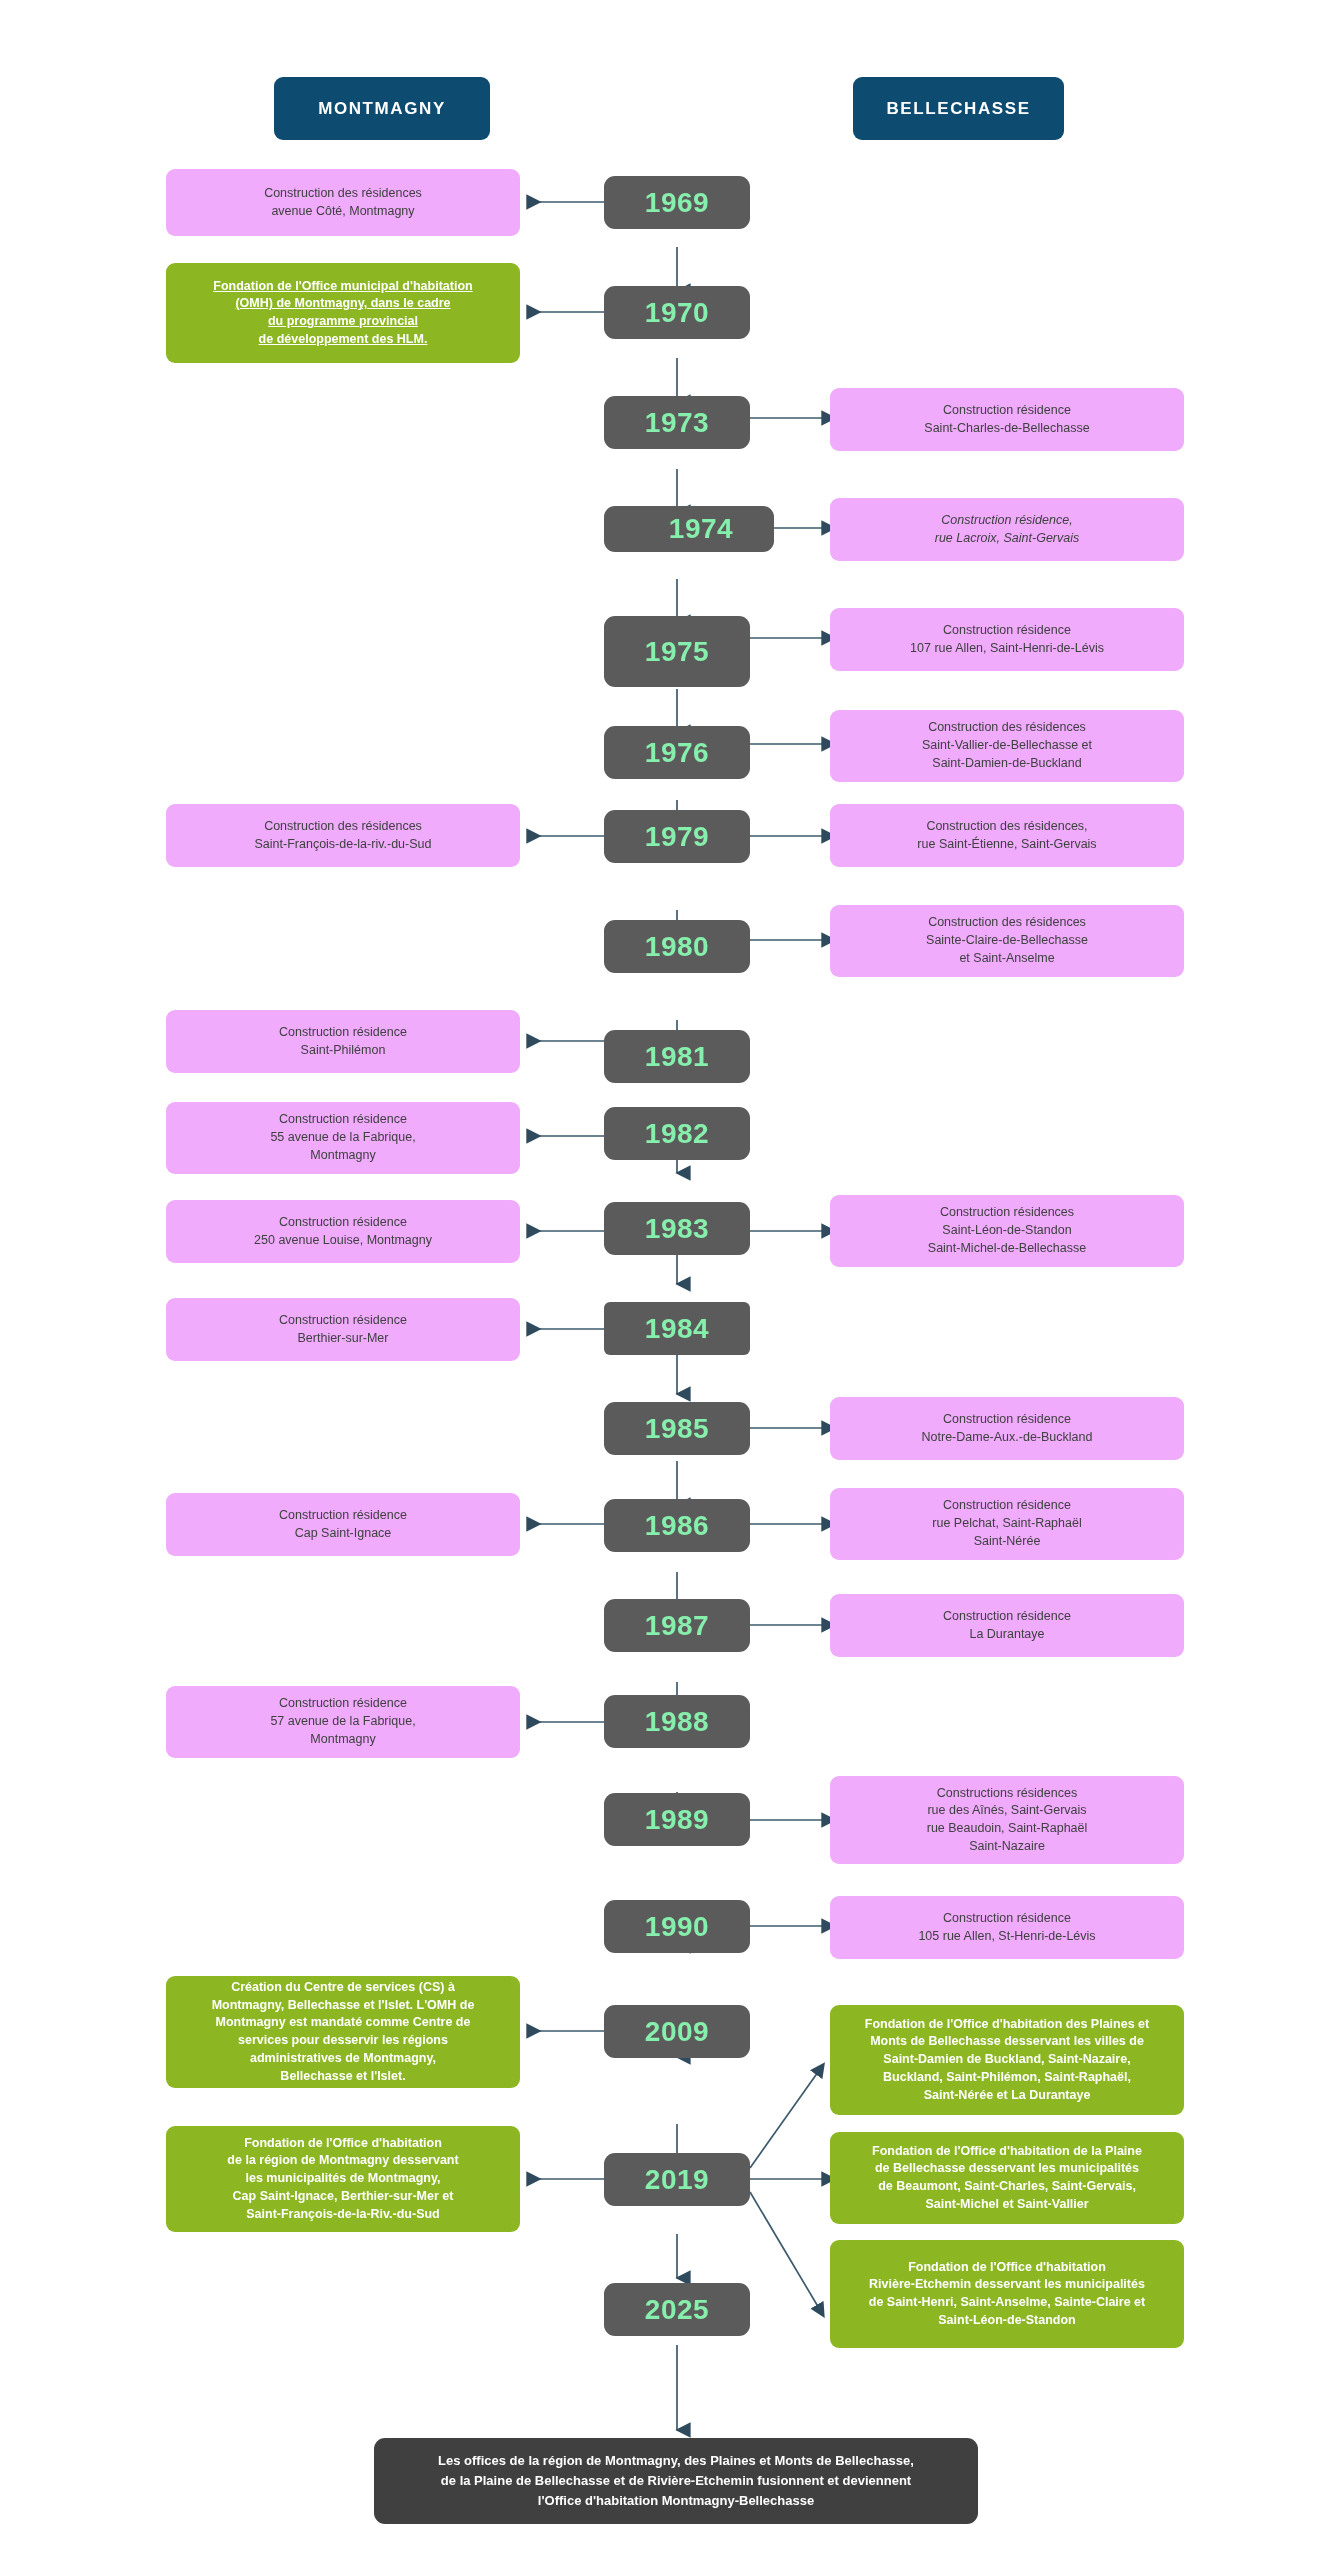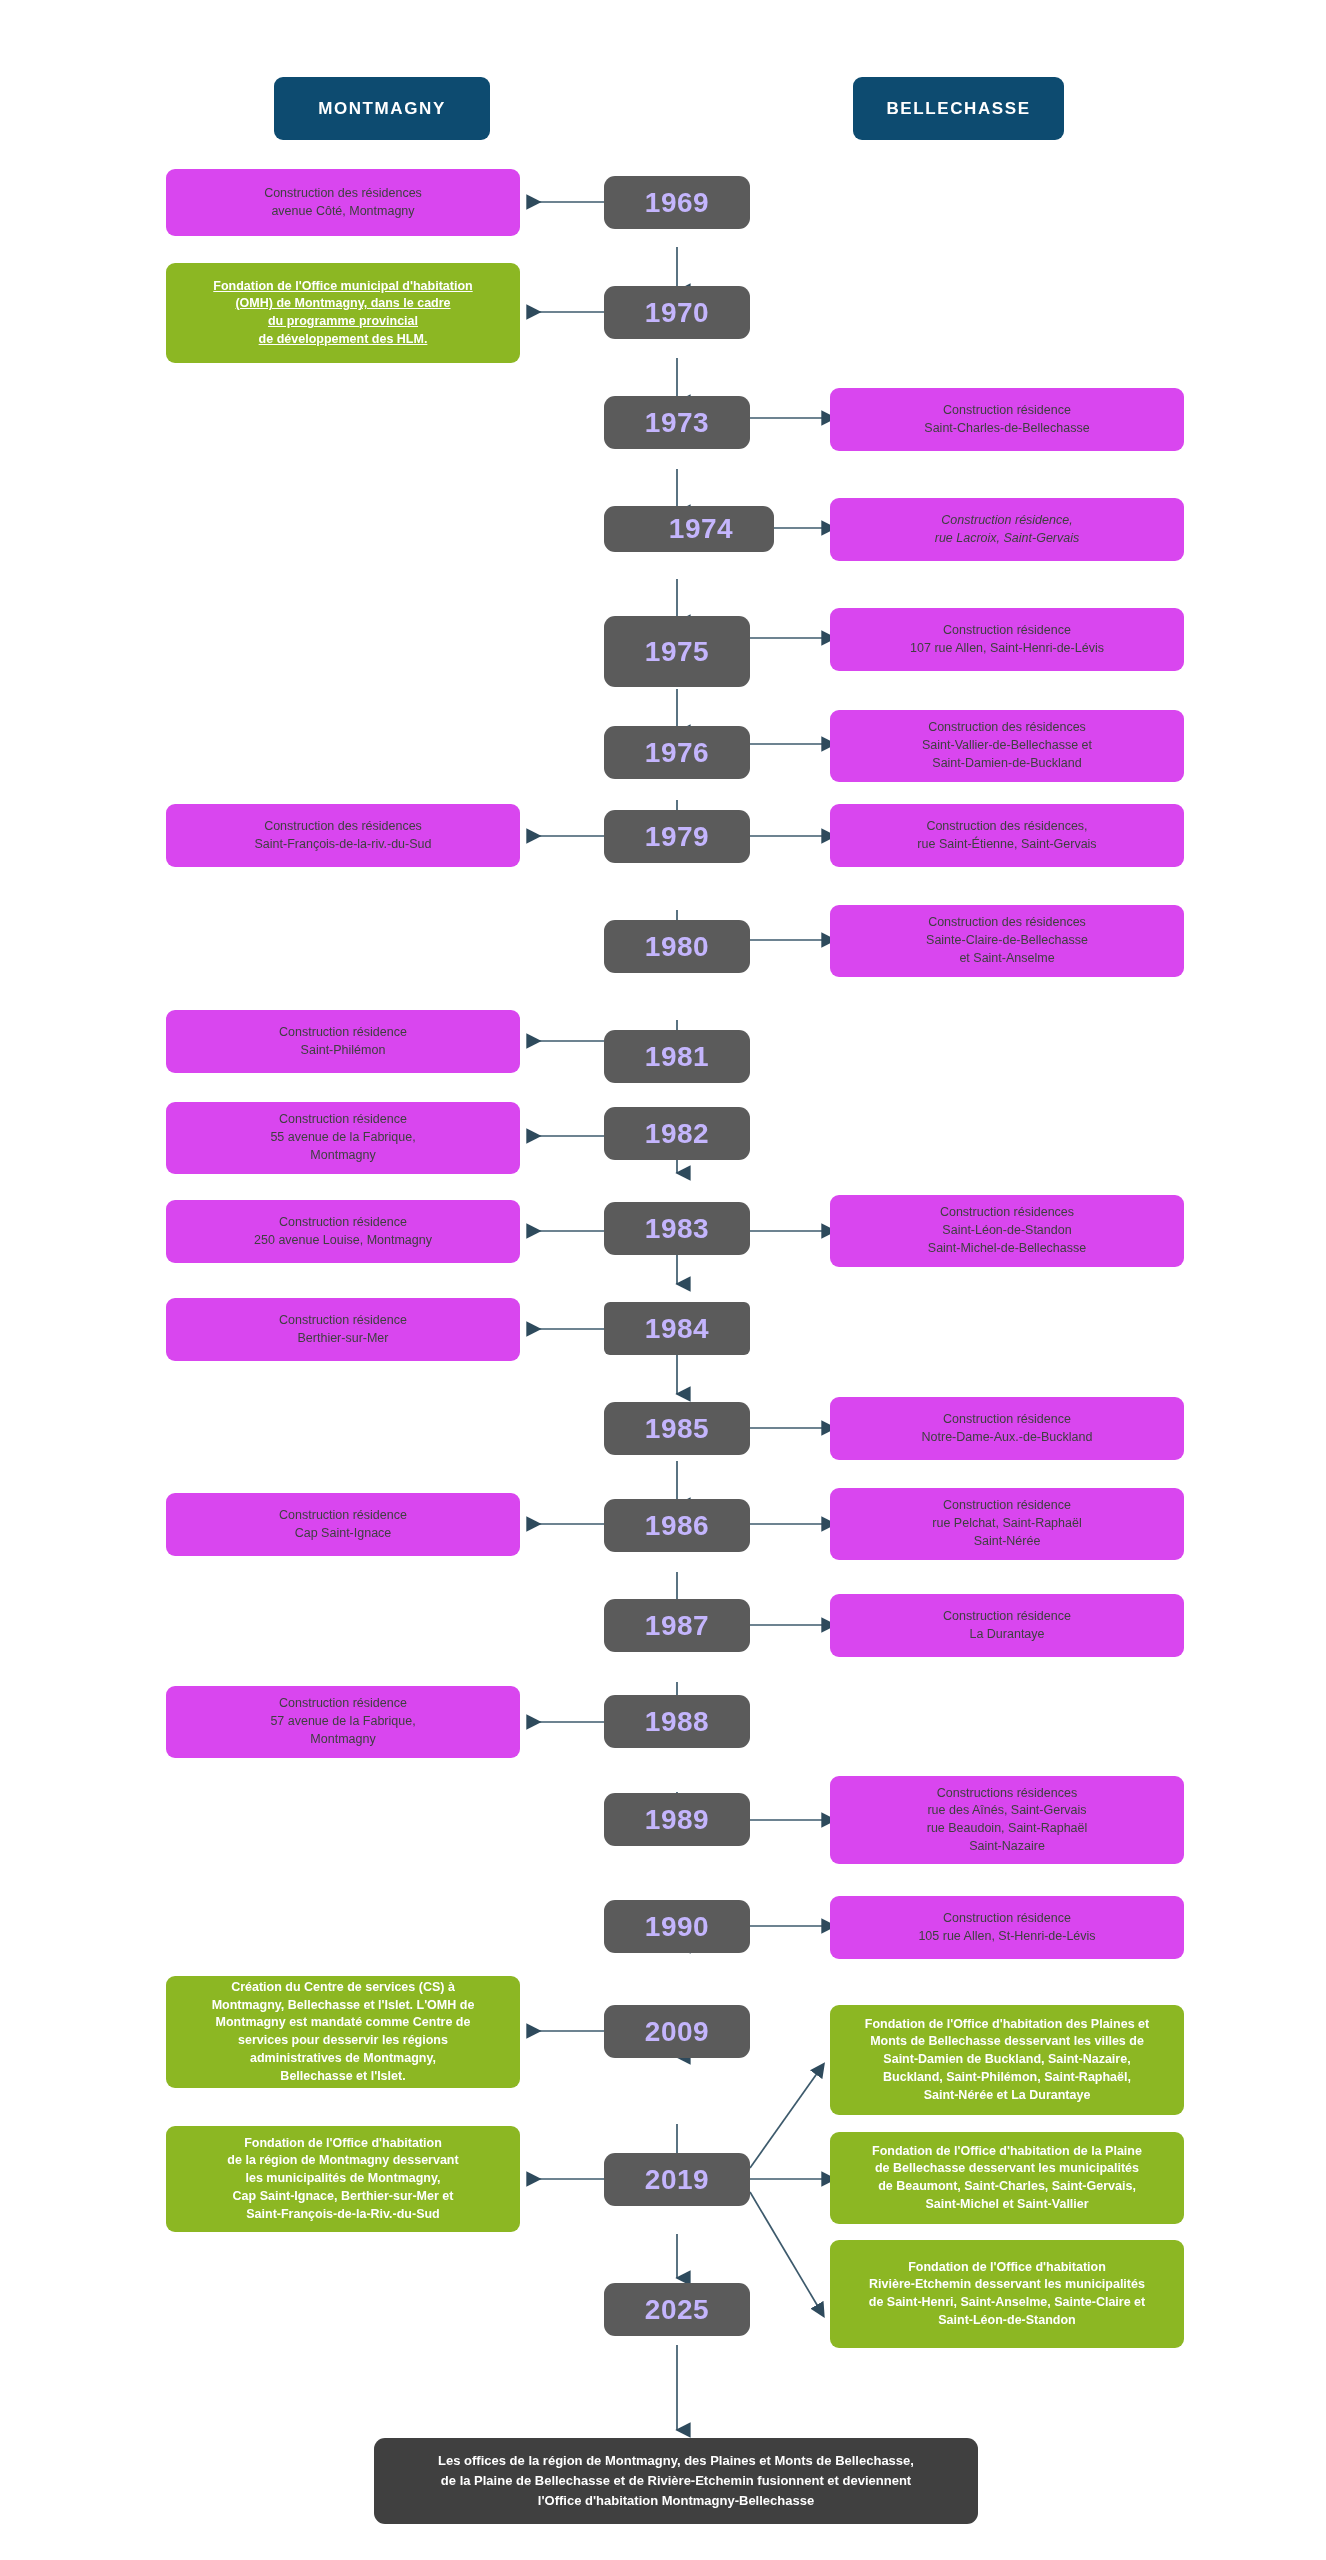--- a/index.html
+++ b/index.html
@@ -49,21 +49,21 @@
   }
   #hdr-montmagny { left: 274px; top: 77px; width: 216px; height: 63px; }
   #hdr-bellechasse { left: 853px; top: 77px; width: 211px; height: 63px; }
 
   
   .year-node {
     position: absolute;
     left: 604px;
     width: 146px;
     background: #5b5b5b;
-    color: #c4b5fd;
+    color: #86efac;
     border-radius: 11px;
     display: flex;
     align-items: center;
     justify-content: center;
     font-size: 28px;
     font-weight: 700;
     letter-spacing: 0.5px;
     z-index: 3;
   }
 
@@ -76,21 +76,21 @@
     justify-content: center;
     text-align: center;
     padding: 10px 14px;
     box-sizing: border-box;
     line-height: 1.42;
     z-index: 2;
   }
   .card .card-text { width: 100%; white-space: pre-line; }
 
   .card.pale {
-    background: #d946ef;
+    background: #f0abfc;
     color: #3f4040;
     font-size: 12.5px;
     font-weight: 400;
   }
   .card.green {
     background: #8cb723;
     color: #ffffff;
     font-size: 12.5px;
     font-weight: 600;
   }

